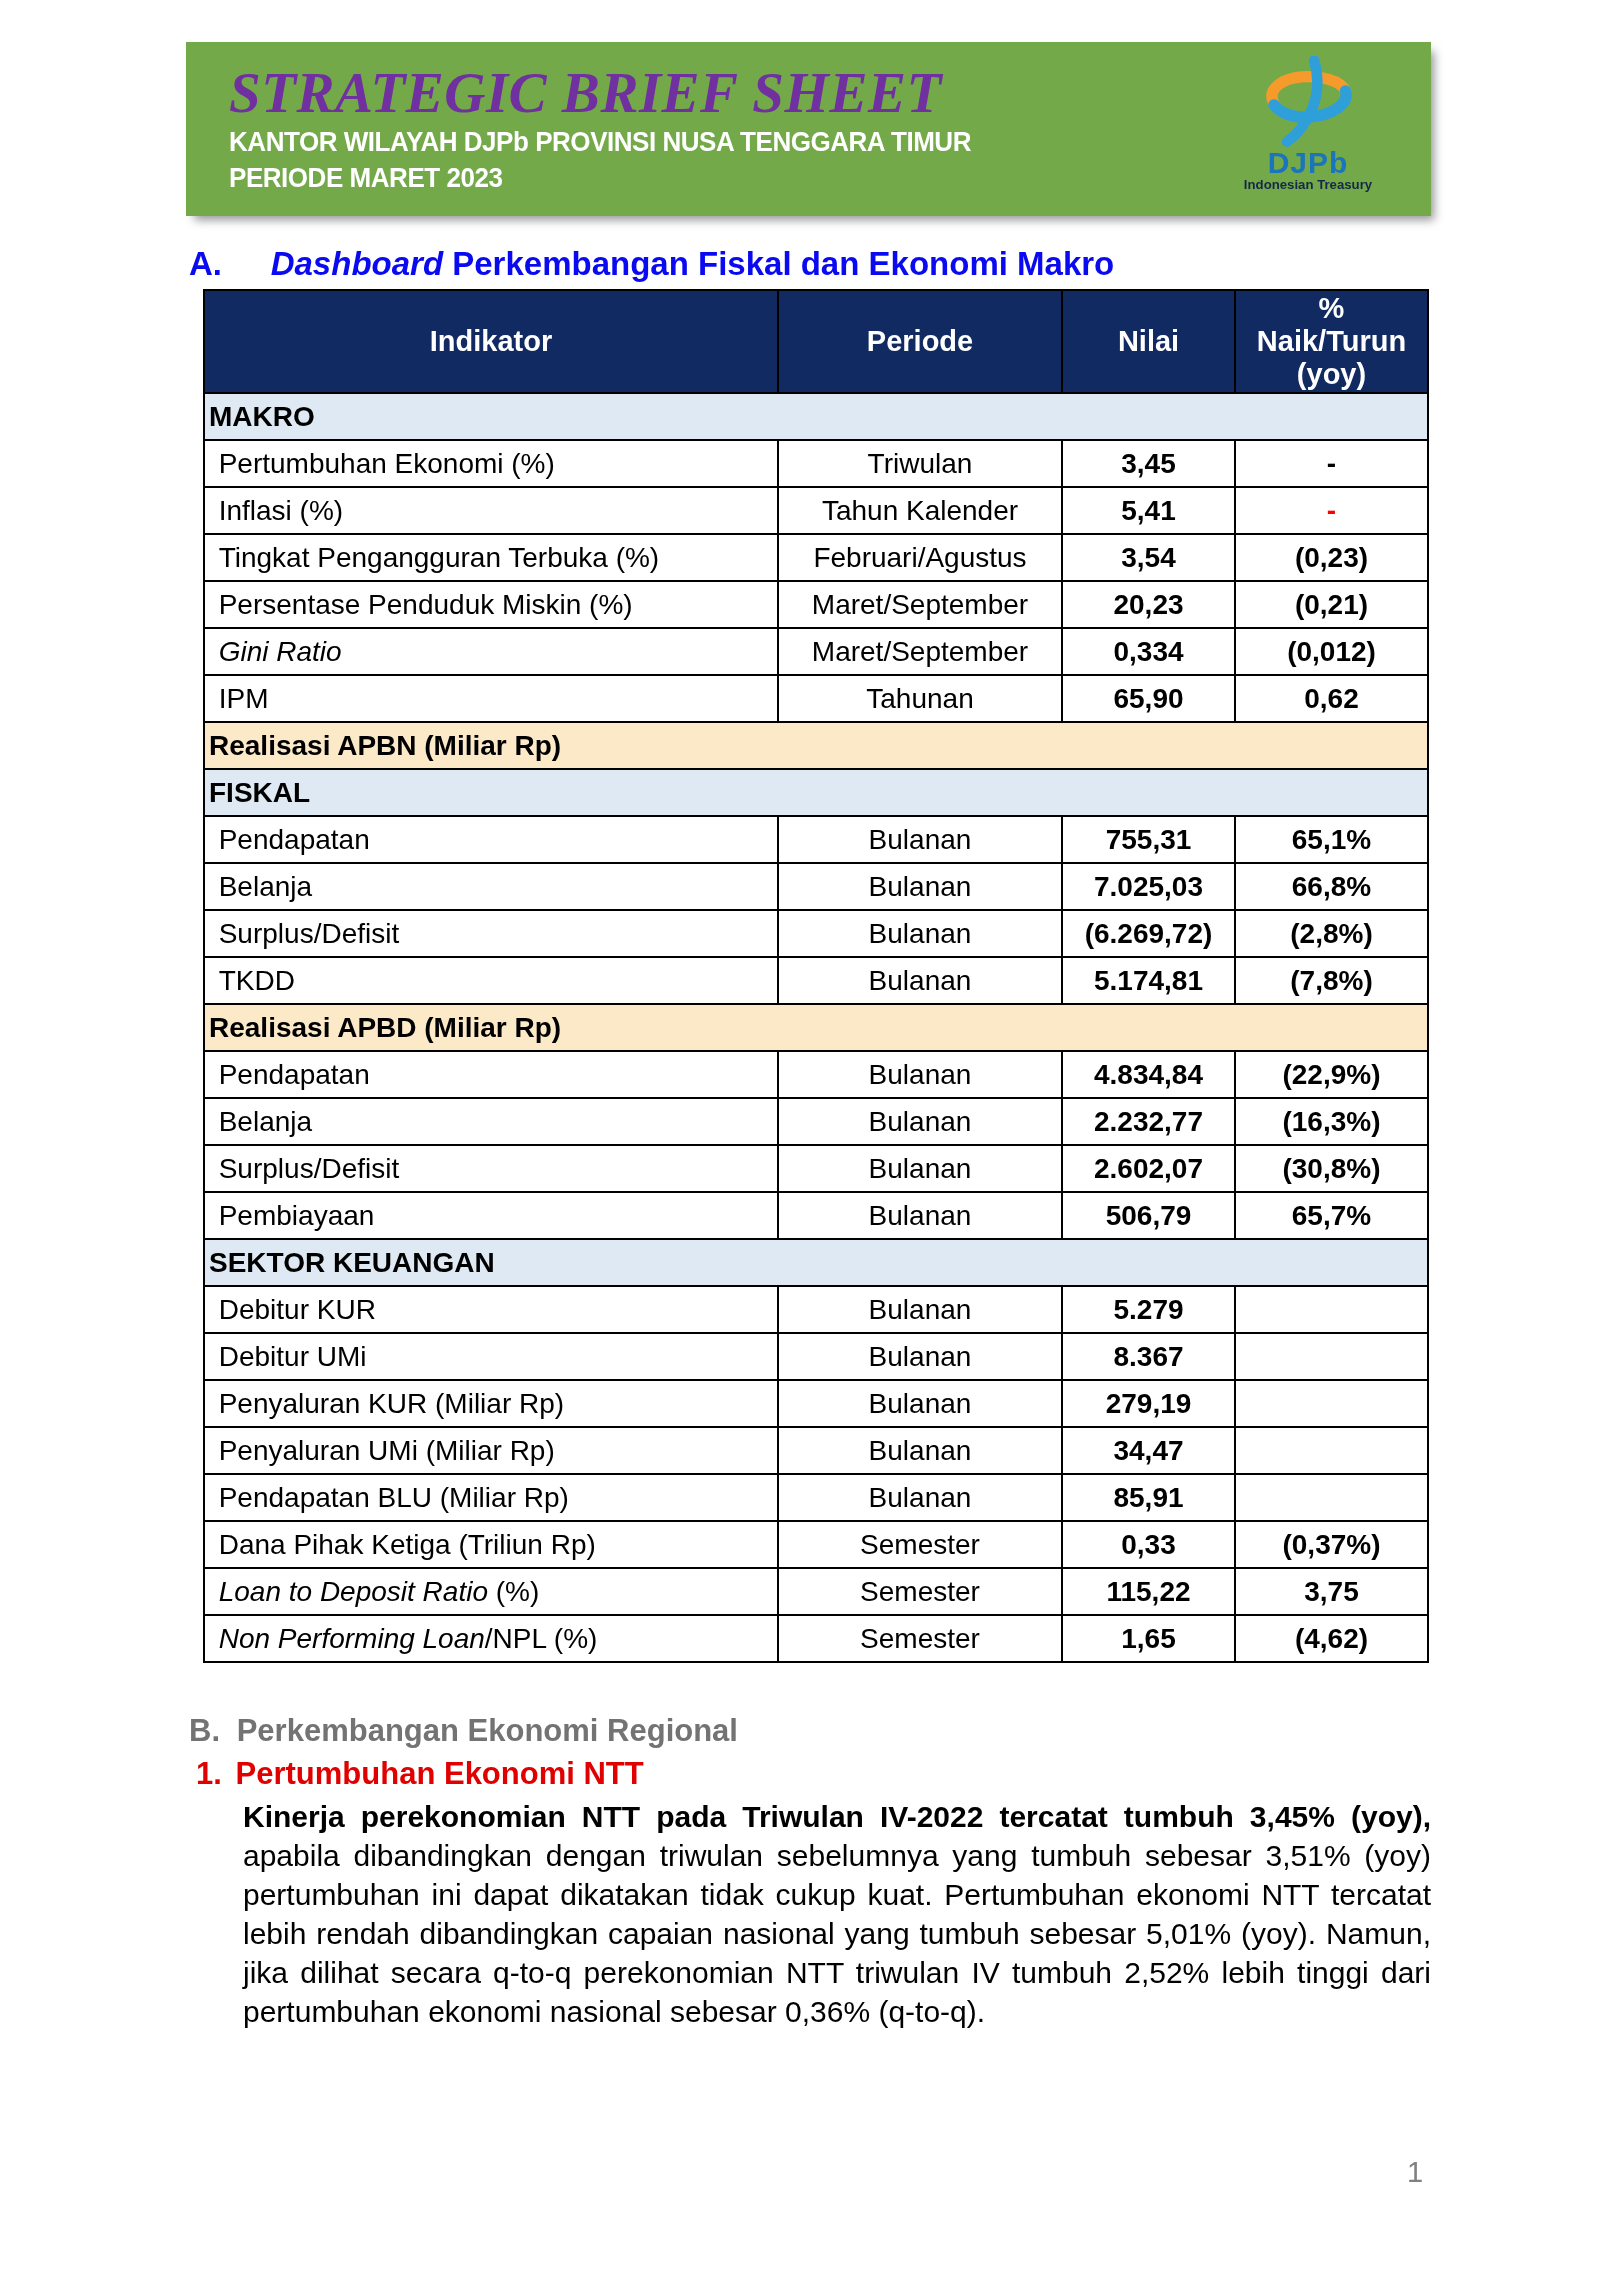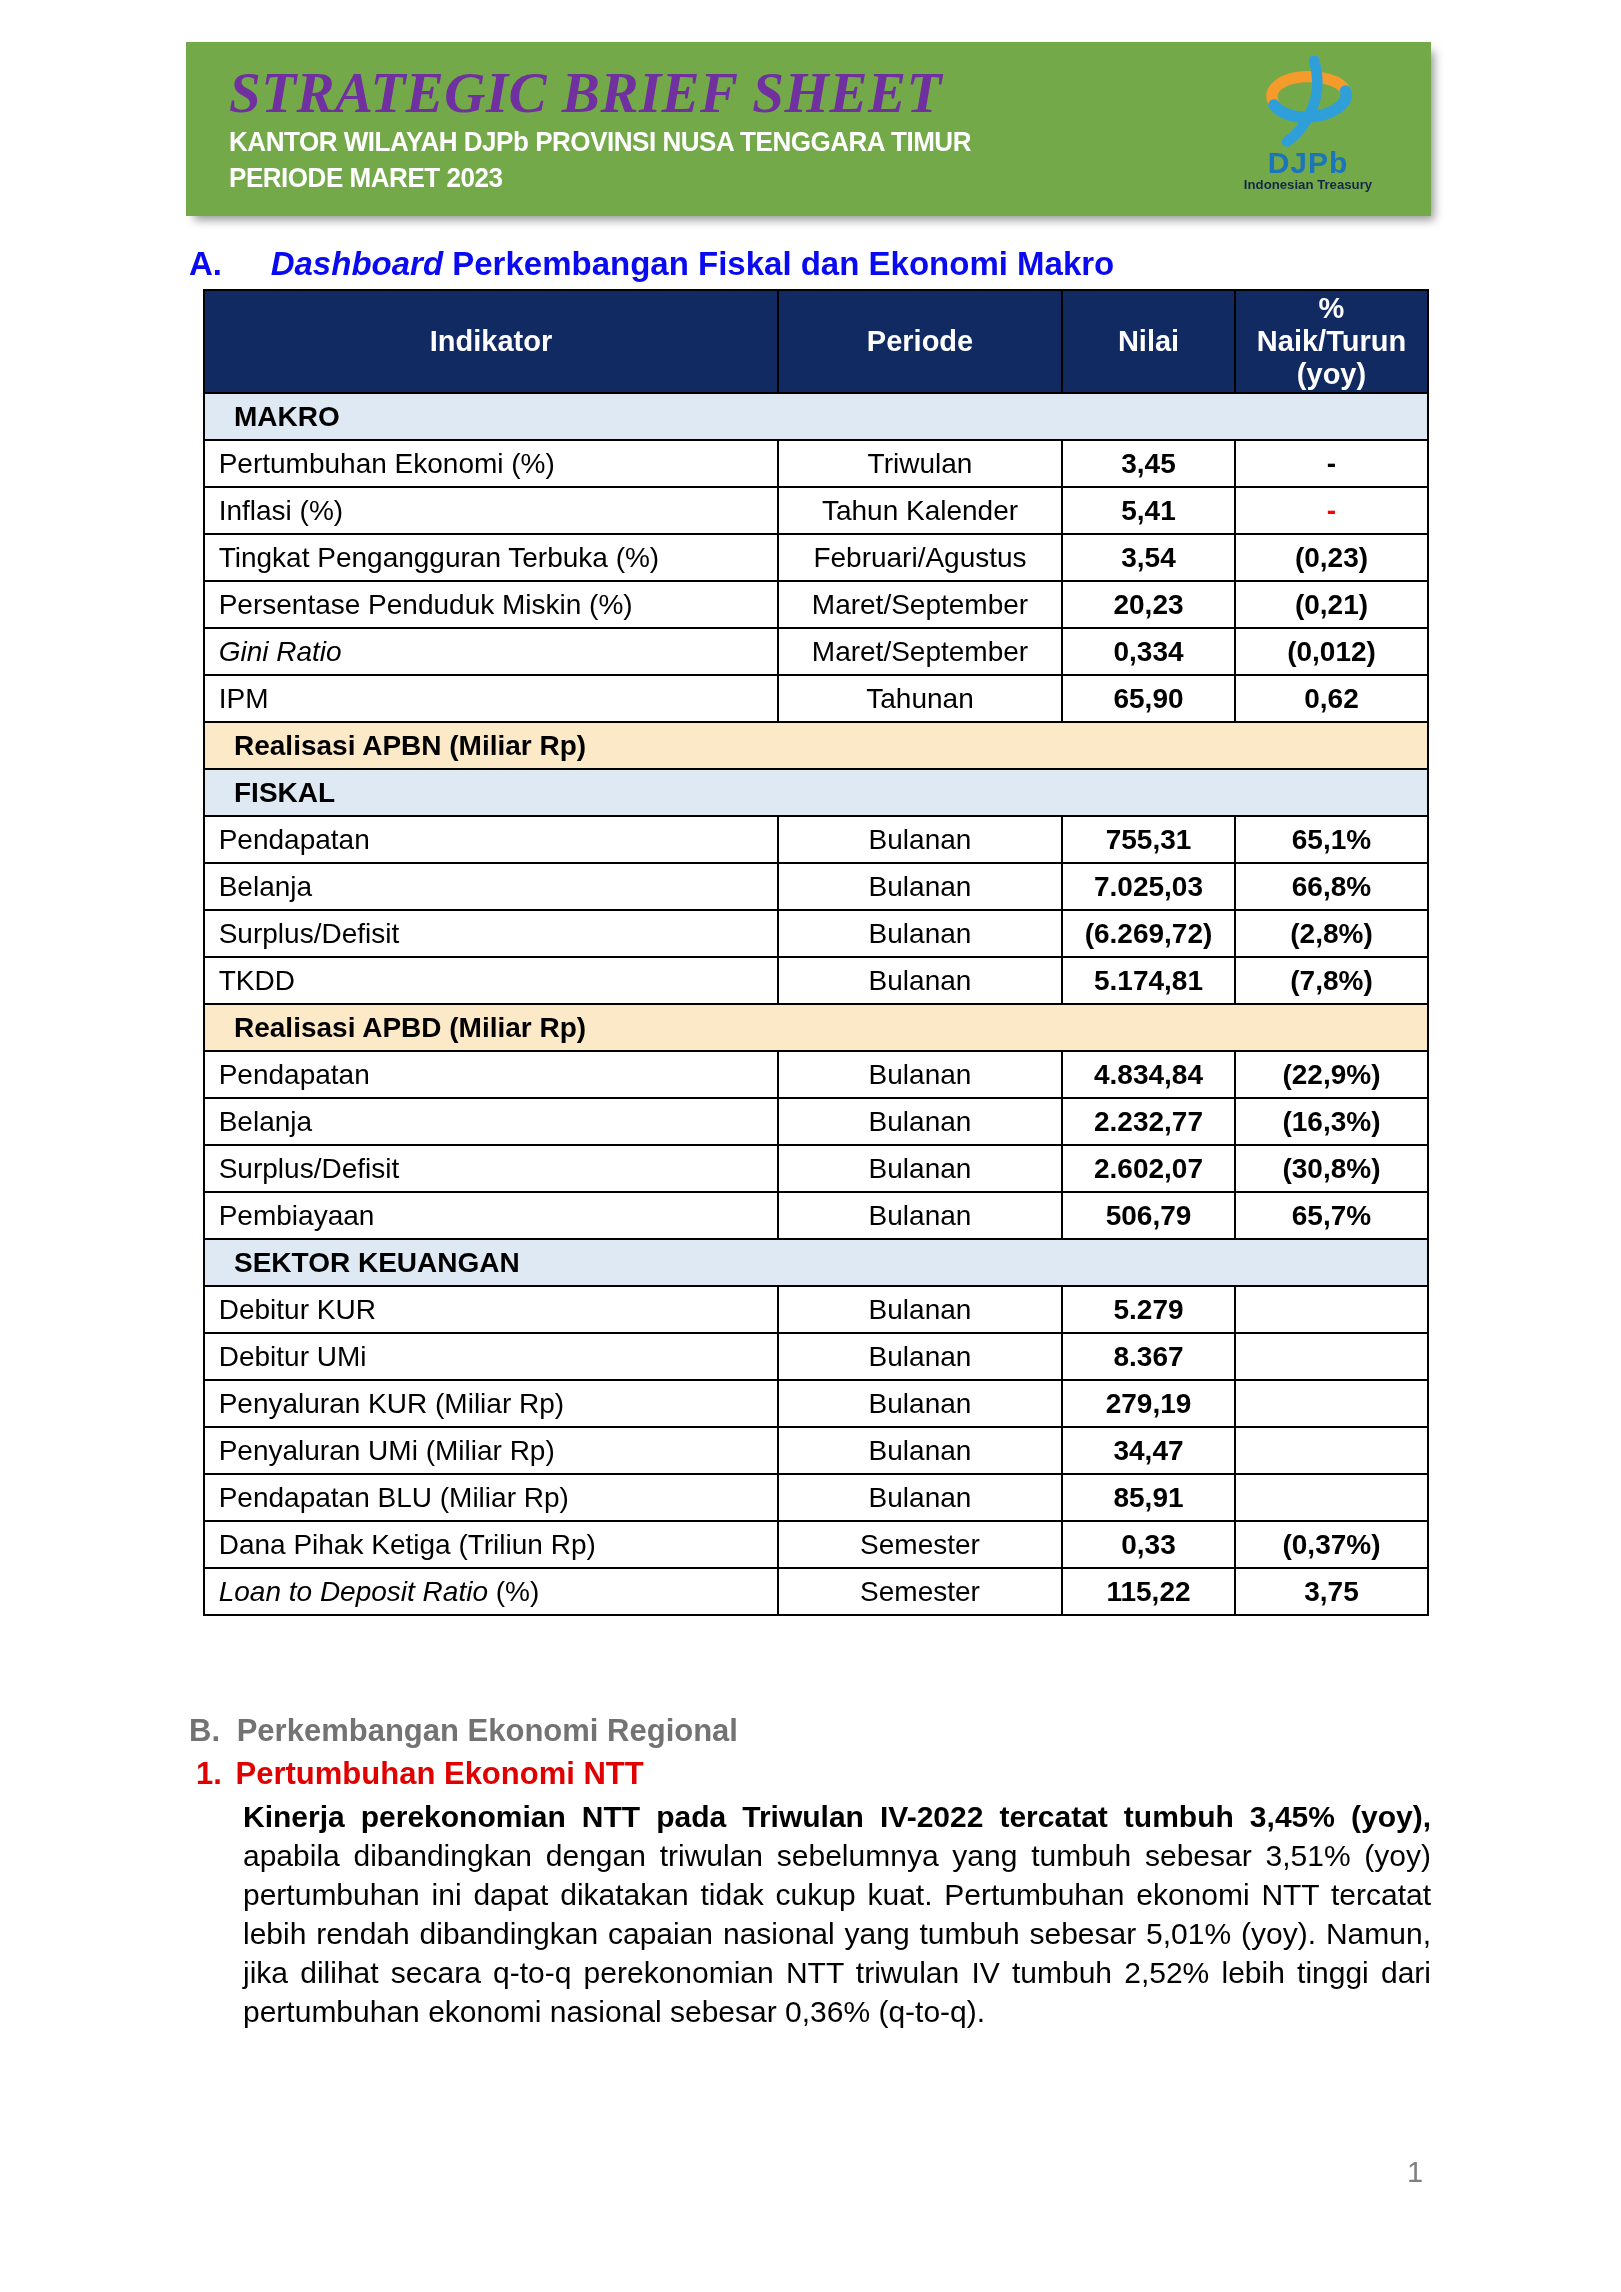--- a/index.html
+++ b/index.html
@@ -38,21 +38,21 @@
   table.dash col.c3{width:173px;} table.dash col.c4{width:193px;}
   table.dash th,table.dash td{border:2px solid #000;box-sizing:border-box;}
   table.dash th{background:#122A62;color:#fff;font-size:29px;font-weight:bold;
                 height:100px;text-align:center;vertical-align:middle;line-height:33px;}
   table.dash th.wrap{white-space:pre-line;}
   table.dash td{height:47px;font-size:28px;vertical-align:middle;padding:2px 13.7px;background:#fff;}
   td.c-name{text-align:left;}
   td.c-periode{text-align:center;}
   td.c-nilai{text-align:center;font-weight:bold;padding:2px 3.9px;}
   td.c-yoy{text-align:center;font-weight:bold;padding:2px 3.9px;}
-  tr.sec td{font-weight:bold;text-align:left;padding-left:29px;margin-top:14px;}
+  tr.sec td{font-weight:bold;text-align:left;padding-left:4px;margin-top:14px;}
   tr.sec-blue td{background:#DEE9F3;}
   tr.sec-orange td{background:#FCE9C8;}
   .neg-red{color:#FF0000;}
 
   
   .para{position:absolute;left:243px;top:1797px;width:1188px;margin:0;
         font-size:30px;line-height:39px;text-align:justify;}
   .para b{font-weight:bold;}
 
   
@@ -234,20 +234,26 @@
           <td class="c-periode">Semester</td>
           <td class="c-nilai">0,33</td>
           <td class="c-yoy">(0,37%)</td>
         </tr>
         <tr>
           <td class="c-name"><i>Loan to Deposit Ratio</i> (%)</td>
           <td class="c-periode">Semester</td>
           <td class="c-nilai">115,22</td>
           <td class="c-yoy">3,75</td>
         </tr>
+        <tr>
+          <td class="c-name"><i>Non Performing Loan</i>/NPL (%)</td>
+          <td class="c-periode">Semester</td>
+          <td class="c-nilai">1,65</td>
+          <td class="c-yoy">(4,62)</td>
+        </tr>
       </tbody>
   </table>
 
   <div class="heading heading-b">
     <span class="h-label">B.</span><span>Perkembangan Ekonomi Regional</span>
   </div>
 
   <div class="heading heading-1">
     <span class="h-label">1.</span><span>Pertumbuhan Ekonomi NTT</span>
   </div>

